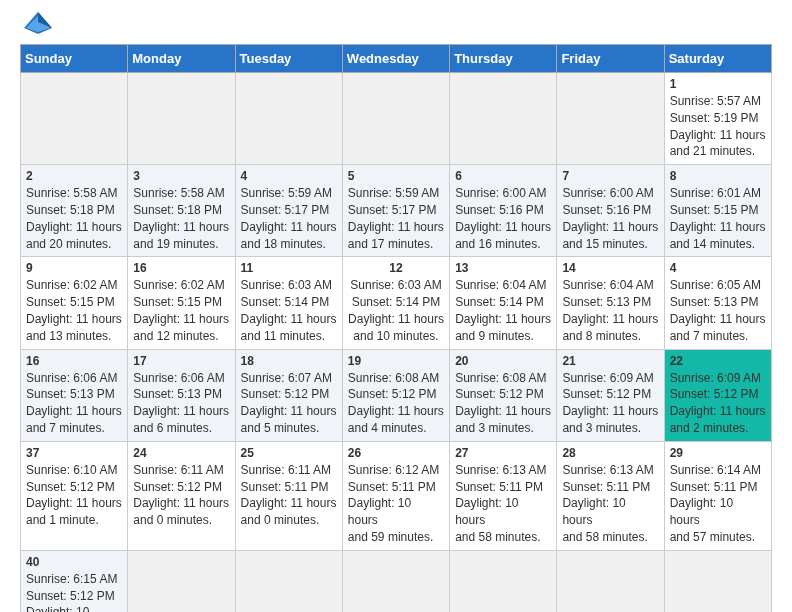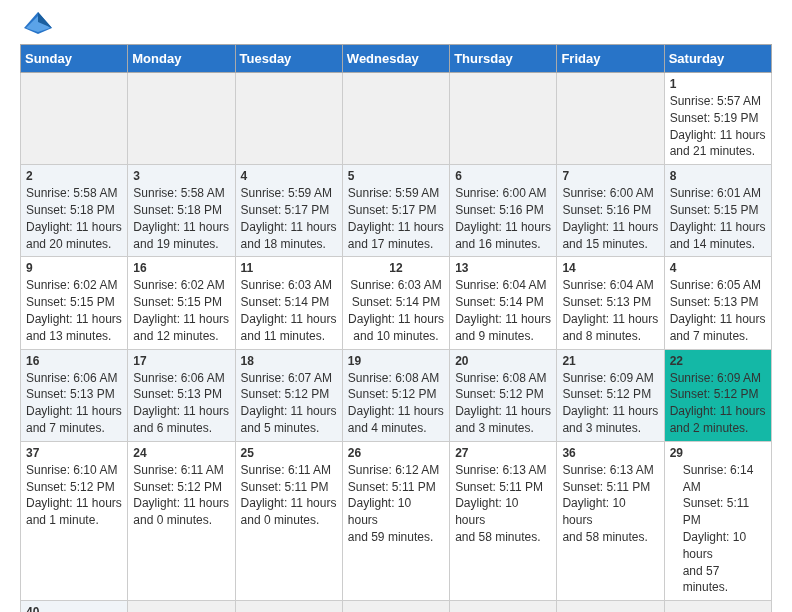--- a/index.html
+++ b/index.html
@@ -322,29 +322,29 @@
 and 59 minutes.</div>
         </td>
         <td style="background: rgb(255, 255, 255);">
           <span class="day-number">27</span>
           <div class="day-info" style="white-space: pre-line;">Sunrise: 6:13 AM
 Sunset: 5:11 PM
 Daylight: 10 hours
 and 58 minutes.</div>
         </td>
         <td style="background: rgb(255, 255, 255);">
-          <span class="day-number">36</span>
+          <span class="day-number">28</span>
           <div class="day-info" style="white-space: pre-line;">Sunrise: 6:13 AM
 Sunset: 5:11 PM
 Daylight: 10 hours
 and 58 minutes.</div>
         </td>
         <td style="background: rgb(255, 255, 255);">
           <span class="day-number">29</span>
-          <div class="day-info" style="white-space: pre-line; margin-left: 13px;">Sunrise: 6:14 AM
+          <div class="day-info" style="white-space: pre-line;">Sunrise: 6:14 AM
 Sunset: 5:11 PM
 Daylight: 10 hours
 and 57 minutes.</div>
         </td>
       </tr>
       <tr>
         <td style="background: rgb(240, 244, 248);">
           <span class="day-number">40</span>
           <div class="day-info" style="white-space: pre-line;">Sunrise: 6:15 AM
 Sunset: 5:12 PM

